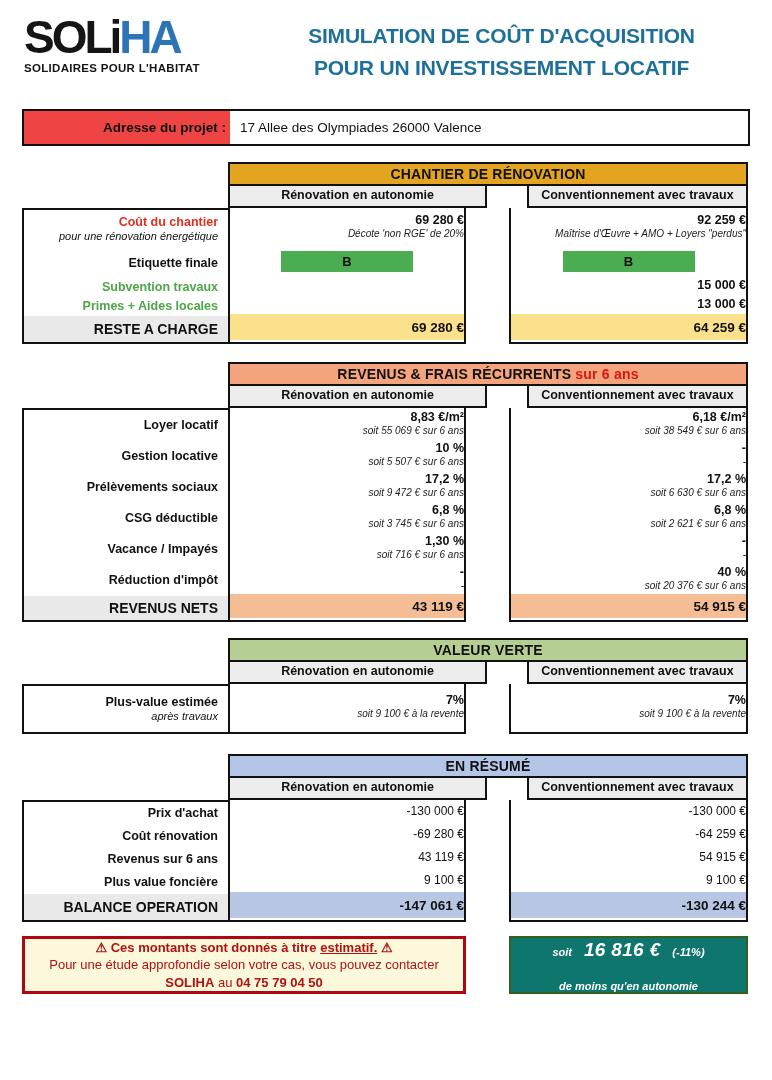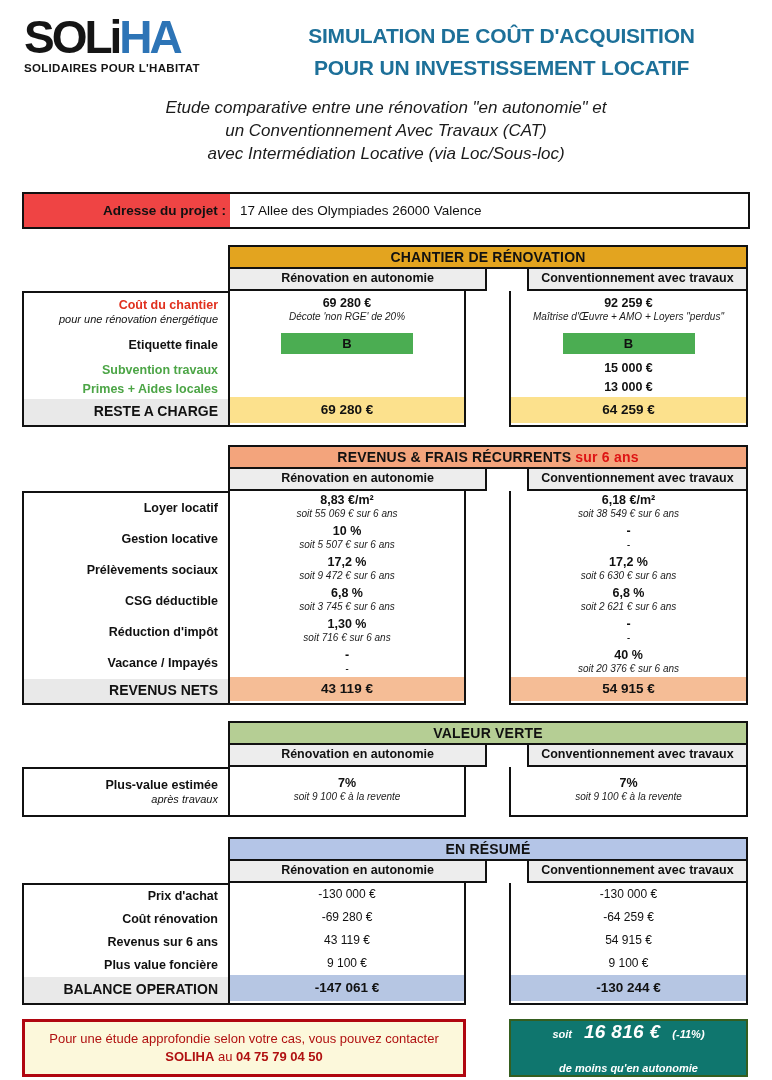--- a/index.html
+++ b/index.html
@@ -36,21 +36,21 @@
   .colhead.c1 { width:280px; }
   .colhead.c2 { width:239px; }
   .colspacer { width:43px; }
 
   .datarows { display:flex; }
   .labelbox { width:206px; border:2px solid #111; border-right:none; background:#fff; display:flex; flex-direction:column; }
   .colbox { width:238px; border:2px solid #111; border-top:none; background:#fff; display:flex; flex-direction:column; }
   .colbox.c2 { width:239px; margin-left:43px; }
 
   .lrow { display:flex; flex-direction:column; justify-content:center; text-align:right; padding-right:10px; }
-  .vrow { display:flex; flex-direction:column; justify-content:center; text-align:center; }
+  .vrow { display:flex; flex-direction:column; justify-content:center; text-align:center;align-items:flex-end; }
 
   .lab { font-weight:700; font-size:12.5px; line-height:1.2; }
   .lab-red { color:#E0301E; }
   .lab-green { color:#4CA546; }
   .lab-it { font-style:italic; font-weight:400; font-size:11px; line-height:1.2; }
   .val { font-weight:700; font-size:12.5px; line-height:1.2; }
   .val-reg { font-weight:400; font-size:12px; line-height:1.2; }
   .note { font-style:italic; font-size:10px; line-height:1.25; color:#1b1b1b; }
 
   .tot-label { background:#E9E9E9; }
@@ -93,25 +93,20 @@
     <div class="logo-block">
       <div class="logo-text"><span class="logo-part1">SOLi</span><span class="logo-part2">HA</span></div>
       <div class="logo-tagline">SOLIDAIRES POUR L'HABITAT</div>
     </div>
     <div class="title-block">
       <div>SIMULATION DE COÛT D'ACQUISITION</div>
       <div>POUR UN INVESTISSEMENT LOCATIF</div>
     </div>
   </div>
 
-  <div class="subtitle">
-    <div>Etude comparative entre une rénovation "en autonomie" et</div>
-    <div>un Conventionnement Avec Travaux (CAT)</div>
-    <div>avec Intermédiation Locative (via Loc/Sous-loc)</div>
-  </div>
 
   <div class="address-bar">
     <div class="address-label">Adresse du projet :</div>
     <div class="address-value">17 Allee des Olympiades 26000 Valence</div>
   </div>
 
   <div class="sec mt-chantier">
     <div class="sec-header hdr-amber">CHANTIER DE RÉNOVATION</div>
     <div class="colheads">
       <div class="colhead c1">Rénovation en autonomie</div>
@@ -191,24 +186,24 @@
         <div class="lrow r-rev">
             <div class="lab">Gestion locative</div>
           </div>
         <div class="lrow r-rev">
             <div class="lab">Prélèvements sociaux</div>
           </div>
         <div class="lrow r-rev">
             <div class="lab">CSG déductible</div>
           </div>
         <div class="lrow r-rev">
+            <div class="lab">Vacance / Impayés</div>
+          </div>
+        <div class="lrow r-rev">
             <div class="lab">Réduction d'impôt</div>
-          </div>
-        <div class="lrow r-rev">
-            <div class="lab">Vacance / Impayés</div>
           </div>
         <div class="lrow r-rtot tot-label">
             <div class="lab">REVENUS NETS</div>
           </div>
       </div>
       <div class="colbox c1">
         <div class="vrow r-rev">
             <div class="val">8,83 €/m²</div>
             <div class="note">soit 55 069 € sur 6 ans</div>
           </div>
@@ -354,20 +349,21 @@
           </div>
         <div class="vrow r-restot tot-blue">
             <div class="tot-val">-130 244 €</div>
           </div>
       </div>
     </div>
   </div>
 
   <div class="footer">
     <div class="warnbox">
+      <div class="warn-line1"><span>⚠</span> <span>Ces montants sont donnés à titre </span><span class="warn-underline">estimatif.</span> <span>⚠</span></div>
       <div class="warn-line3">Pour une étude approfondie selon votre cas, vous pouvez contacter</div>
       <div class="warn-line3"><span class="warn-bold">SOLIHA</span><span> au </span><span class="warn-bold">04 75 79 04 50</span></div>
     </div>
     <div class="greenbox">
       <div class="green-row1">
         <span class="g-small">soit</span>
         <span class="g-amount">16 816 €</span>
         <span class="g-small">(-11%)</span>
       </div>
       <div class="g-line2">de moins qu'en autonomie</div>

